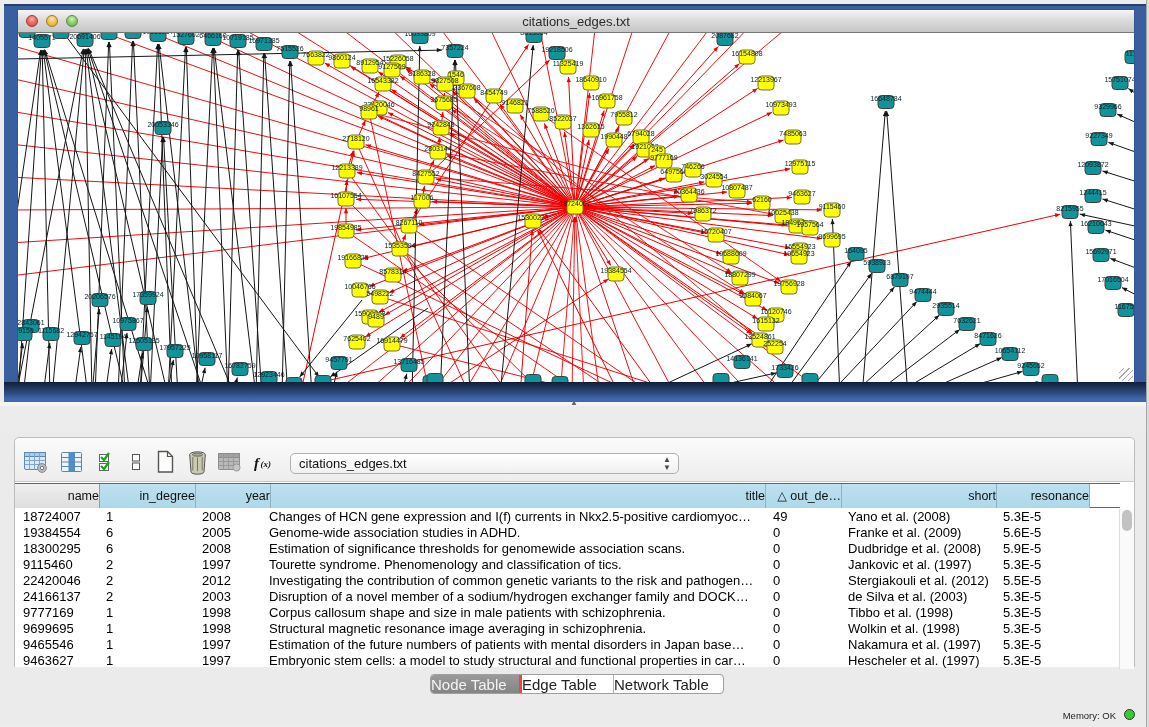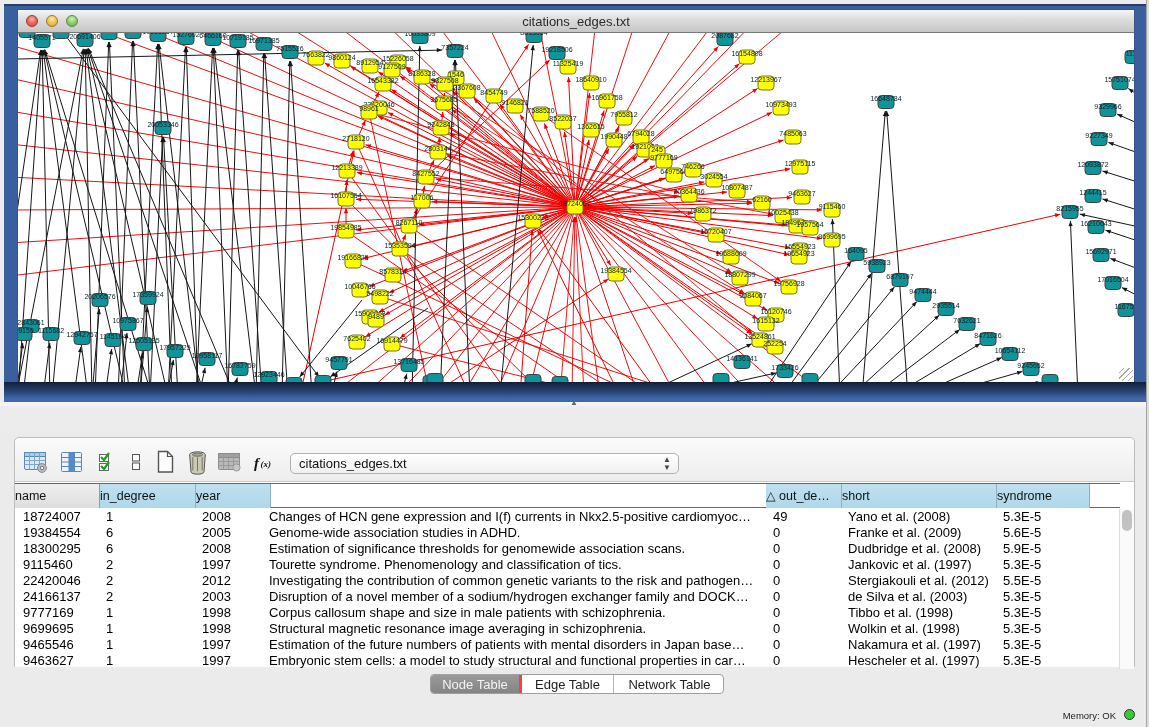--- a/index.html
+++ b/index.html
@@ -26,32 +26,32 @@
 #phead .lbl{position:absolute;left:11px;top:5px;font-size:12px;color:#2a2a2a}
 #pbody{left:0;top:431px;width:1146px;height:295px;background:#ebebeb}
 #toolwrap{left:14px;top:6px;width:1121px;height:230px;position:absolute;border:1px solid #bcbcbc;border-radius:5px 5px 0 0;background:#fff}
 #toolbar{left:0;top:0;width:100%;height:44px;position:absolute;background:linear-gradient(180deg,#fbfbfb,#ededed);border-bottom:1px solid #c9c9c9;border-radius:5px 5px 0 0}
 .tbi{position:absolute;top:12px}
 #dd{position:absolute;left:275px;top:15px;width:389px;height:21px;border:1px solid #b0b0b0;border-radius:5px;background:linear-gradient(180deg,#fff,#f0f0f0);font-size:13px;color:#111;line-height:19px;padding-left:8px}
 #dd .ar{position:absolute;right:7px;top:2px;font-size:8px;color:#444;line-height:8px}
 
 #tbl{left:0px;top:45px;width:1119px;height:184px;position:absolute;background:#fff}
 #thead{position:absolute;left:0;top:0;width:1105px;height:25px;border-top:1px solid #666;border-bottom:1px solid #666}
-.th{position:absolute;top:0;height:24px;font-size:12.5px;color:#111;text-align:left;line-height:24px;background:linear-gradient(180deg,#bfe0ef,#aed8ea);border-right:1px solid #8fb2c2}
+.th{position:absolute;top:0;height:24px;font-size:12.5px;color:#111;text-align:right;line-height:24px;background:linear-gradient(180deg,#bfe0ef,#aed8ea);border-right:1px solid #8fb2c2}
 .th.gray{background:linear-gradient(180deg,#efefef,#dedede);border-right:1px solid #9a9a9a}
 .tr{position:relative;width:1105px;height:16px;font-size:13px;color:#000;white-space:nowrap}
 .td{position:absolute;top:0;height:16px;line-height:16px;overflow:hidden}
 .c0{left:8px;width:92px}.c1{left:91px;width:90px}.c2{left:187px;width:70px}
 .c3{left:254px;width:488px}.c4{left:758px;width:70px}.c5{left:833px;width:150px}
 .c6{left:988px;width:100px}
 #vsb{position:absolute;right:0;top:26px;width:15px;height:160px;background:#fafafa;border-left:1px solid #ddd}
 #vsb .thumb{position:absolute;left:2px;top:1px;width:10px;height:21px;border-radius:5px;background:#c2c2c2}
 
 #tabs{left:430px;top:674px;width:294px;height:20px;border:1px solid #9f9f9f;border-radius:4px;background:#fff;overflow:hidden}
-.seg{position:absolute;top:0;height:20px;font-size:13px;line-height:19px;text-align:center;color:#222}
+.seg{position:absolute;top:0;height:20px;font-size:15px;line-height:19px;text-align:left;color:#222}
 #seg0{left:0;width:88px;background:linear-gradient(180deg,#9a9a9a,#828282);color:#f4f4f4}
 #seg1{left:88px;width:94px;border-left:3px solid #ef4444}
 #seg2{left:182px;width:112px;border-left:1px solid #b5b5b5}
 #status{left:0;top:694px;width:1149px;height:33px}
 #mem{position:absolute;right:33px;top:16px;font-size:9.5px;color:#222}
 #light{position:absolute;right:14px;top:15px;width:11px;height:11px;border-radius:50%;background:#35cb35;border:1.5px solid #333}
 #redge{left:1146px;top:0px;width:3px;height:727px;background:#dcdcdc;border-left:1px solid #a5a5a5}
 </style></head><body>
 <div id="stage">
 <div class="abs" id="pane">
@@ -834,23 +834,24 @@
 <text x="2" y="15" font-size="15" font-style="italic" font-weight="bold" font-family="Liberation Serif, serif" fill="#111">f</text>
 <text x="8.5" y="14" font-size="9" font-style="italic" font-weight="bold" font-family="Liberation Serif, serif" fill="#111">(x)</text>
 </svg></span>
       <div id="dd">citations_edges.txt<span class="ar">▲<br>▼</span></div>
     </div>
     <div id="tbl">
       <div id="thead">
         <div class="th gray" style="left:0;width:85px">name</div>
         <div class="th" style="left:85px;width:96px">in_degree</div>
         <div class="th" style="left:181px;width:75px">year</div>
+        <div class="th" style="left:256px;width:495px">title</div>
         <div class="th" style="left:751px;width:76px">△ out_de…</div>
         <div class="th" style="left:827px;width:155px">short</div>
-        <div class="th" style="left:982px;width:93px">syndrome</div>
+        <div class="th" style="left:982px;width:93px">resonance</div>
       </div>
       <div style="position:absolute;left:0;top:26px;width:1105px;height:160px;overflow:hidden">
 <div class="tr">
 <div class="td c0">18724007</div>
               <div class="td c1">1</div>
               <div class="td c2">2008</div>
 <div class="td c3">Changes of HCN gene expression and I(f) currents in Nkx2.5‑positive cardiomyoc…</div>
               <div class="td c4">49</div>
               <div class="td c5">Yano et al. (2008)</div>
 <div class="td c6">5.3E‑5</div>

